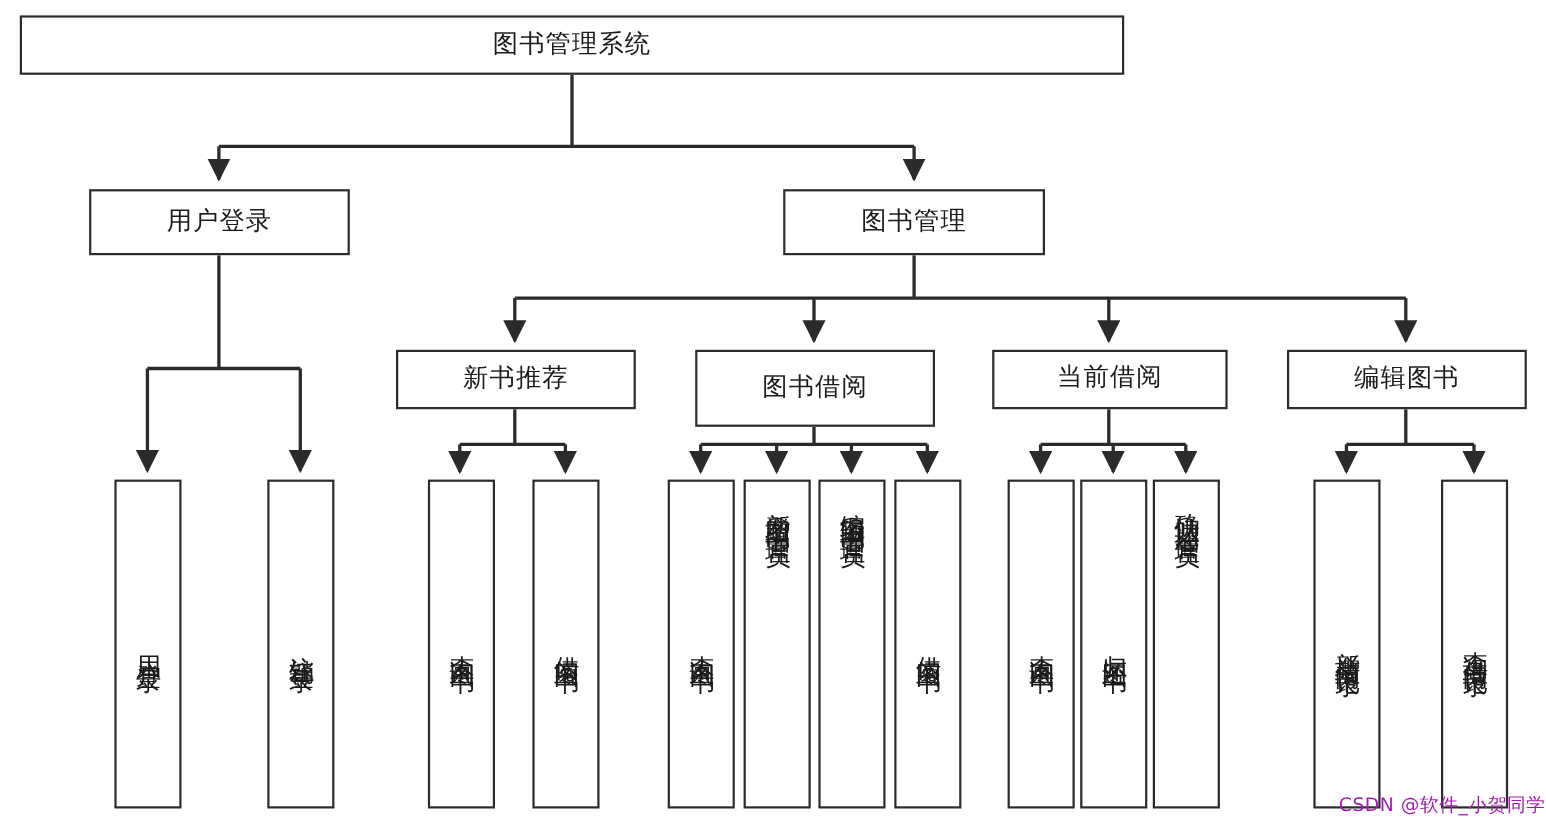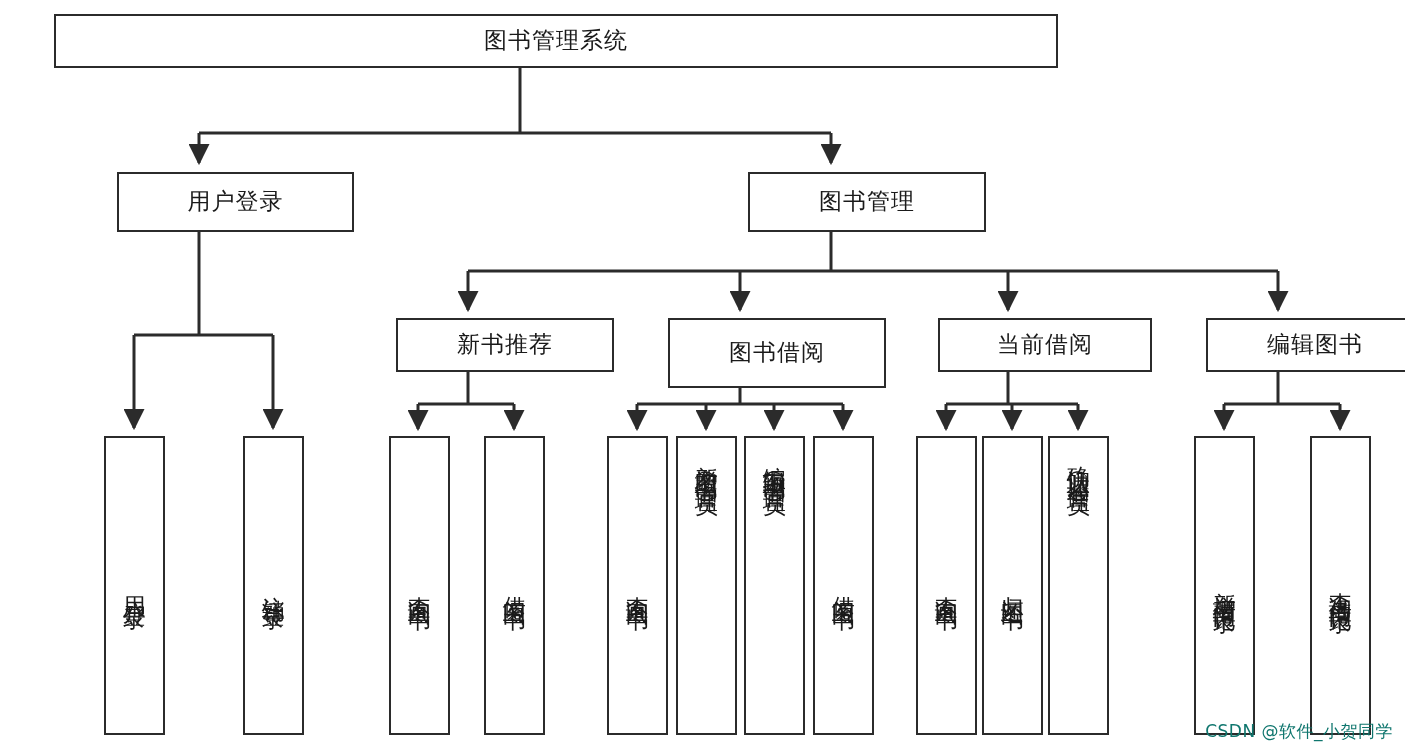--- a/index.html
+++ b/index.html
@@ -34,42 +34,41 @@
     display: flex;
     align-items: center;
     justify-content: center;
     color: #1a1a1a;
     text-align: center;
   }
   .node.horiz {
     font-size: 23px;
     letter-spacing: 1px;
     line-height: 1.2;
-    margin-left: 36px;
   }
   .node.vert {
     writing-mode: vertical-rl;
     text-orientation: upright;
     font-size: 23px;
     letter-spacing: 4px;
     line-height: 1.15;
     align-items: center;
     justify-content: flex-start;
     padding-top: 10px;
   }
   .node.vert.centered {
     justify-content: center;
     padding-top: 0;
   }
   .watermark {
     position: absolute;
-    right: 12px;
+    right: 0;
     bottom: 4px;
     font-size: 17px;
-    color: #0f766e;
+    color: #a21caf;
     letter-spacing: 0.5px;
     white-space: nowrap;
   }
 </style>
 </head>
 <body>
 
 <div id="canvas">
 
   <svg id="edges" viewBox="0 0 1405 747" xmlns="http://www.w3.org/2000/svg">
@@ -132,21 +131,21 @@
   <div class="node horiz" style="left:712px; top:172px; width:238px; height:60px;">
     <span>图书管理</span>
   </div>
 
   <div class="node horiz" style="left:360px; top:318px; width:218px; height:54px;">
     <span>新书推荐</span>
   </div>
   <div class="node horiz" style="left:632px; top:318px; width:218px; height:70px;">
     <span>图书借阅</span>
   </div>
-  <div class="node horiz" style="left:902px; top:318px; width:214px; height:54px;">
+  <div class="node horiz" style="left:902px; top:318px; width:214px; height:54px;font-family:Liberation Mono, monospace;">
     <span>当前借阅</span>
   </div>
   <div class="node horiz" style="left:1170px; top:318px; width:218px; height:54px;">
     <span>编辑图书</span>
   </div>
 
   <div class="node vert centered" style="left:104px; top:436px; width:61px; height:299px;">
     <span>用户登录</span>
   </div>
   <div class="node vert centered" style="left:243px; top:436px; width:61px; height:299px;">

